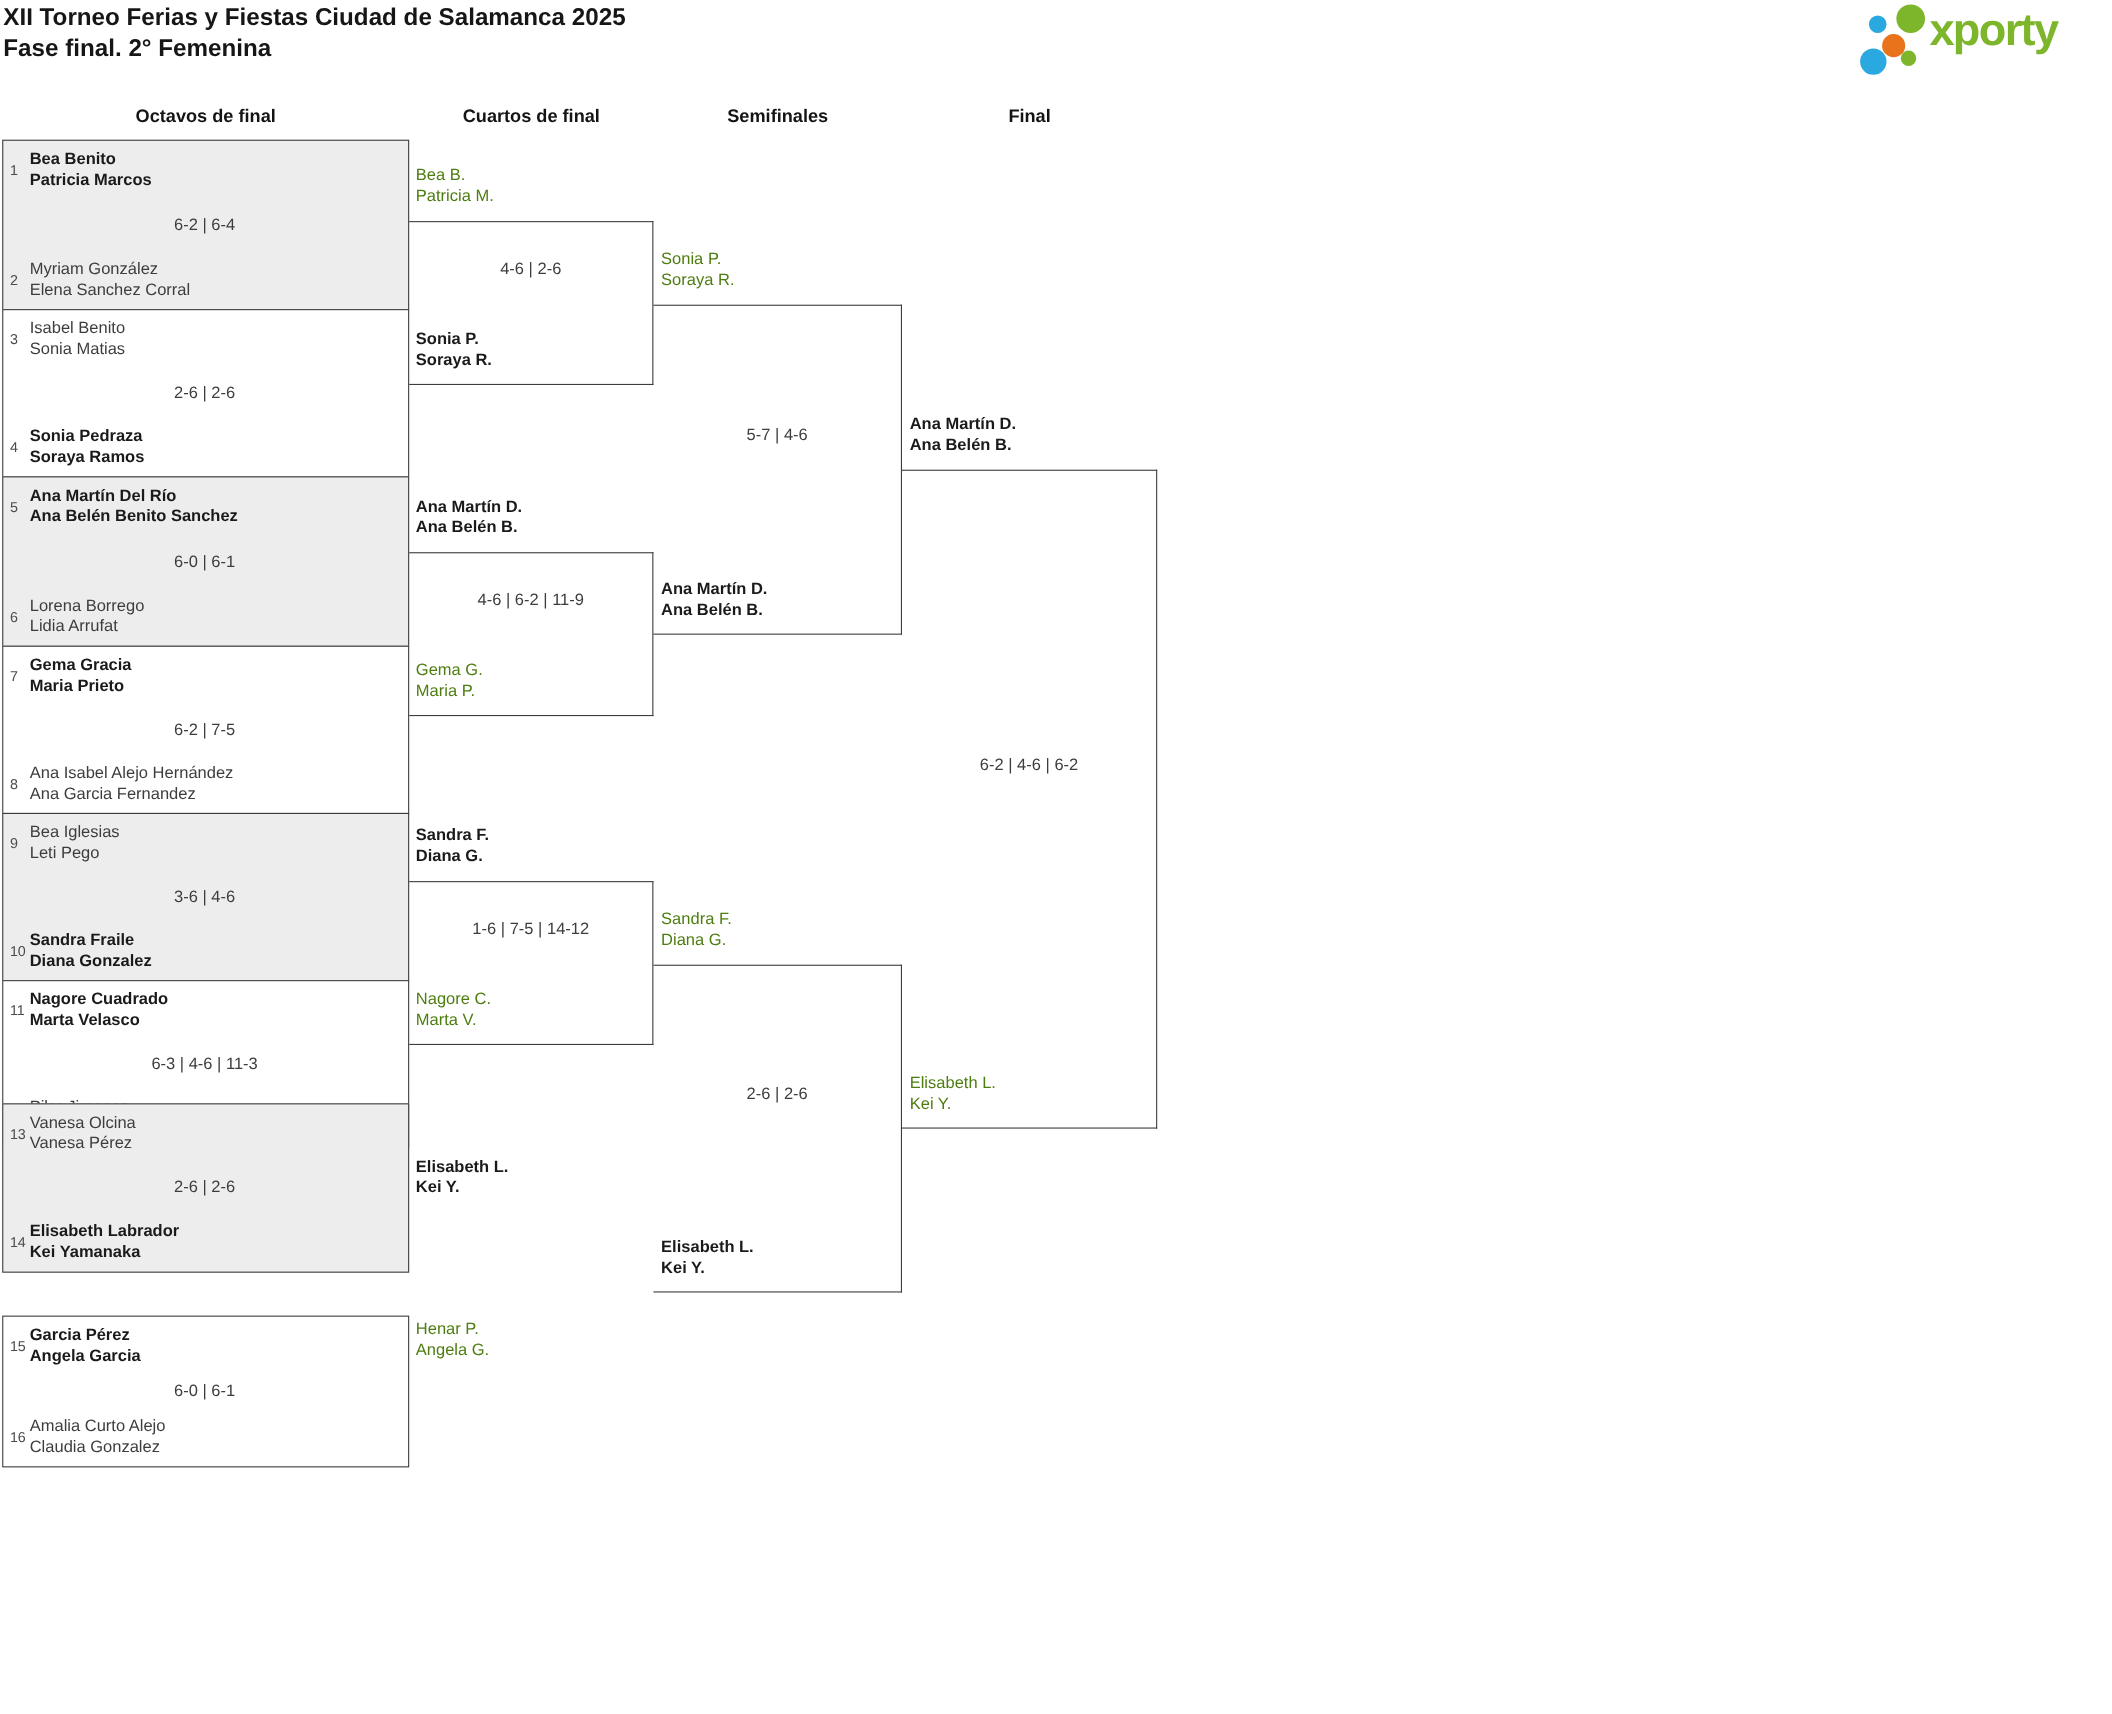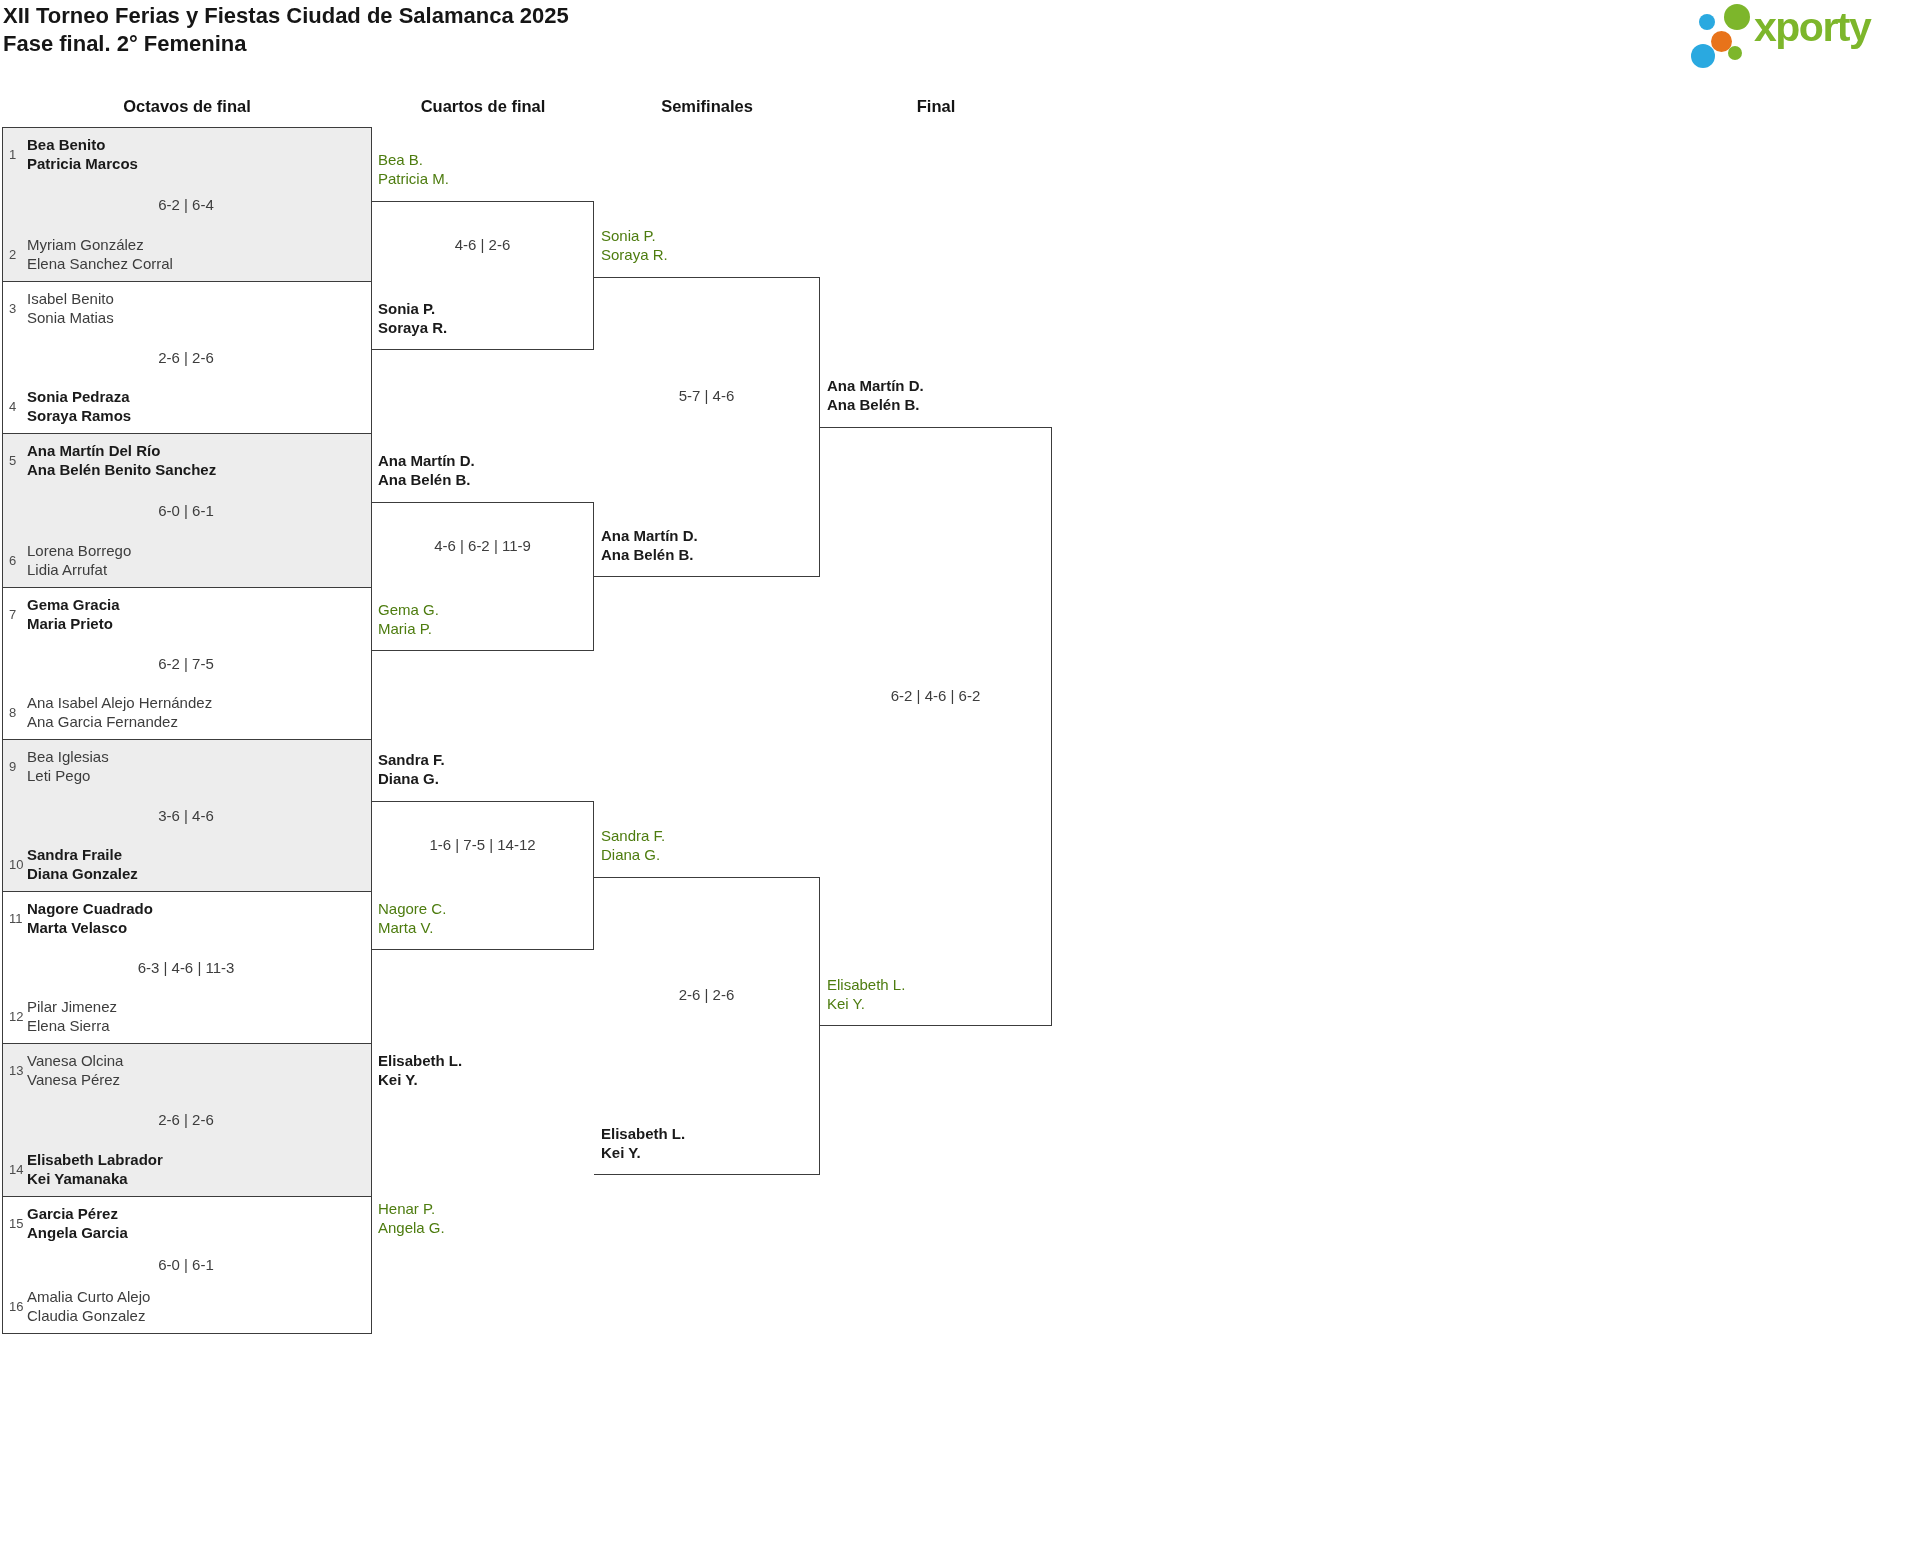--- a/index.html
+++ b/index.html
@@ -186,21 +186,21 @@
     <div class="score">6-3 | 4-6 | 11-3</div>
     <div class="pair">
       <span class="seed">12</span>
       <span class="names">
         <span class="nm">Pilar Jimenez</span>
         <span class="nm">Elena Sierra</span>
       </span>
     </div>
   </div>
 
-  <div class="m r16 g" style="top:1043px;height:154px">
+  <div class="m r16 g" style="top:1003px;height:154px">
     <div class="pair">
       <span class="seed">13</span>
       <span class="names">
         <span class="nm">Vanesa Olcina</span>
         <span class="nm">Vanesa Pérez</span>
       </span>
     </div>
     <div class="score">2-6 | 2-6</div>
     <div class="pair">
       <span class="seed">14</span>

